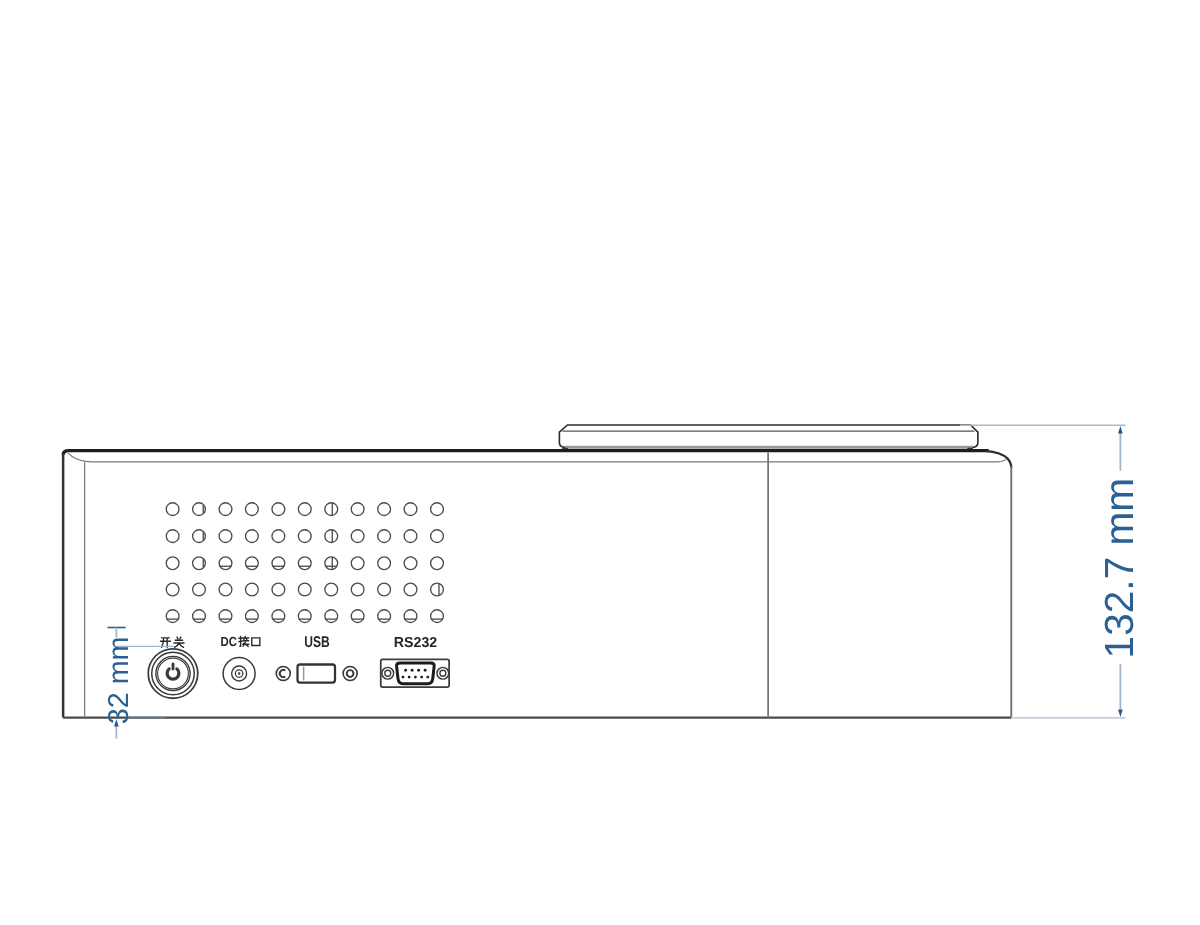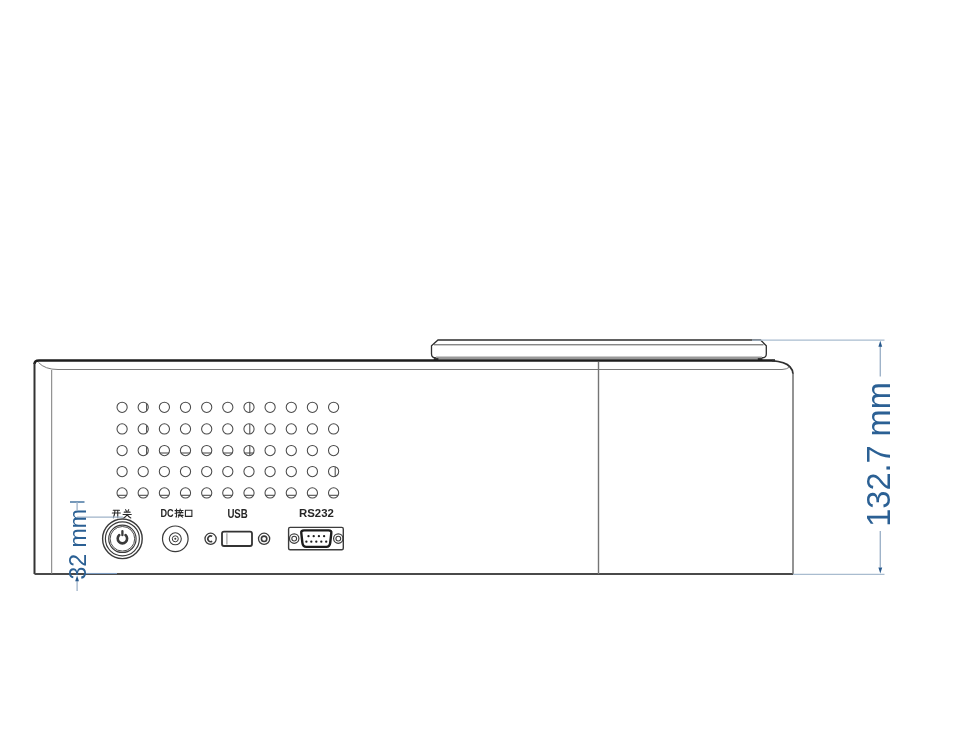--- a/index.html
+++ b/index.html
@@ -1,16 +1,16 @@
 <!DOCTYPE html>
 <html><head>
 <meta charset="utf-8">
 <style>
   html,body{margin:0;padding:0;background:#ffffff;}
-  .page{width:892px;height:740px;position:relative;overflow:hidden;font-family:"Liberation Sans",sans-serif;}
+  .page{width:892px;height:740px;position:relative;overflow:hidden;font-family:"Liberation Sans",sans-serif;padding-left:16px;}
   text{font-family:"Liberation Sans",sans-serif;}
 </style>
 </head>
 <body>
 <div class="page">
 <svg width="960" height="740" viewBox="0 0 960 740" xmlns="http://www.w3.org/2000/svg">
   <rect x="0" y="0" width="960" height="740" fill="#ffffff"></rect>
 
   <g stroke="#2e2e2e" fill="none" stroke-width="1.3">
     <path d="M438,340 H760.5 L766.3,345.7 V354 Q766.3,357.9 761.8,357.9 H436.2 Q431.5,357.9 431.5,354 V345.7 Z"></path>

